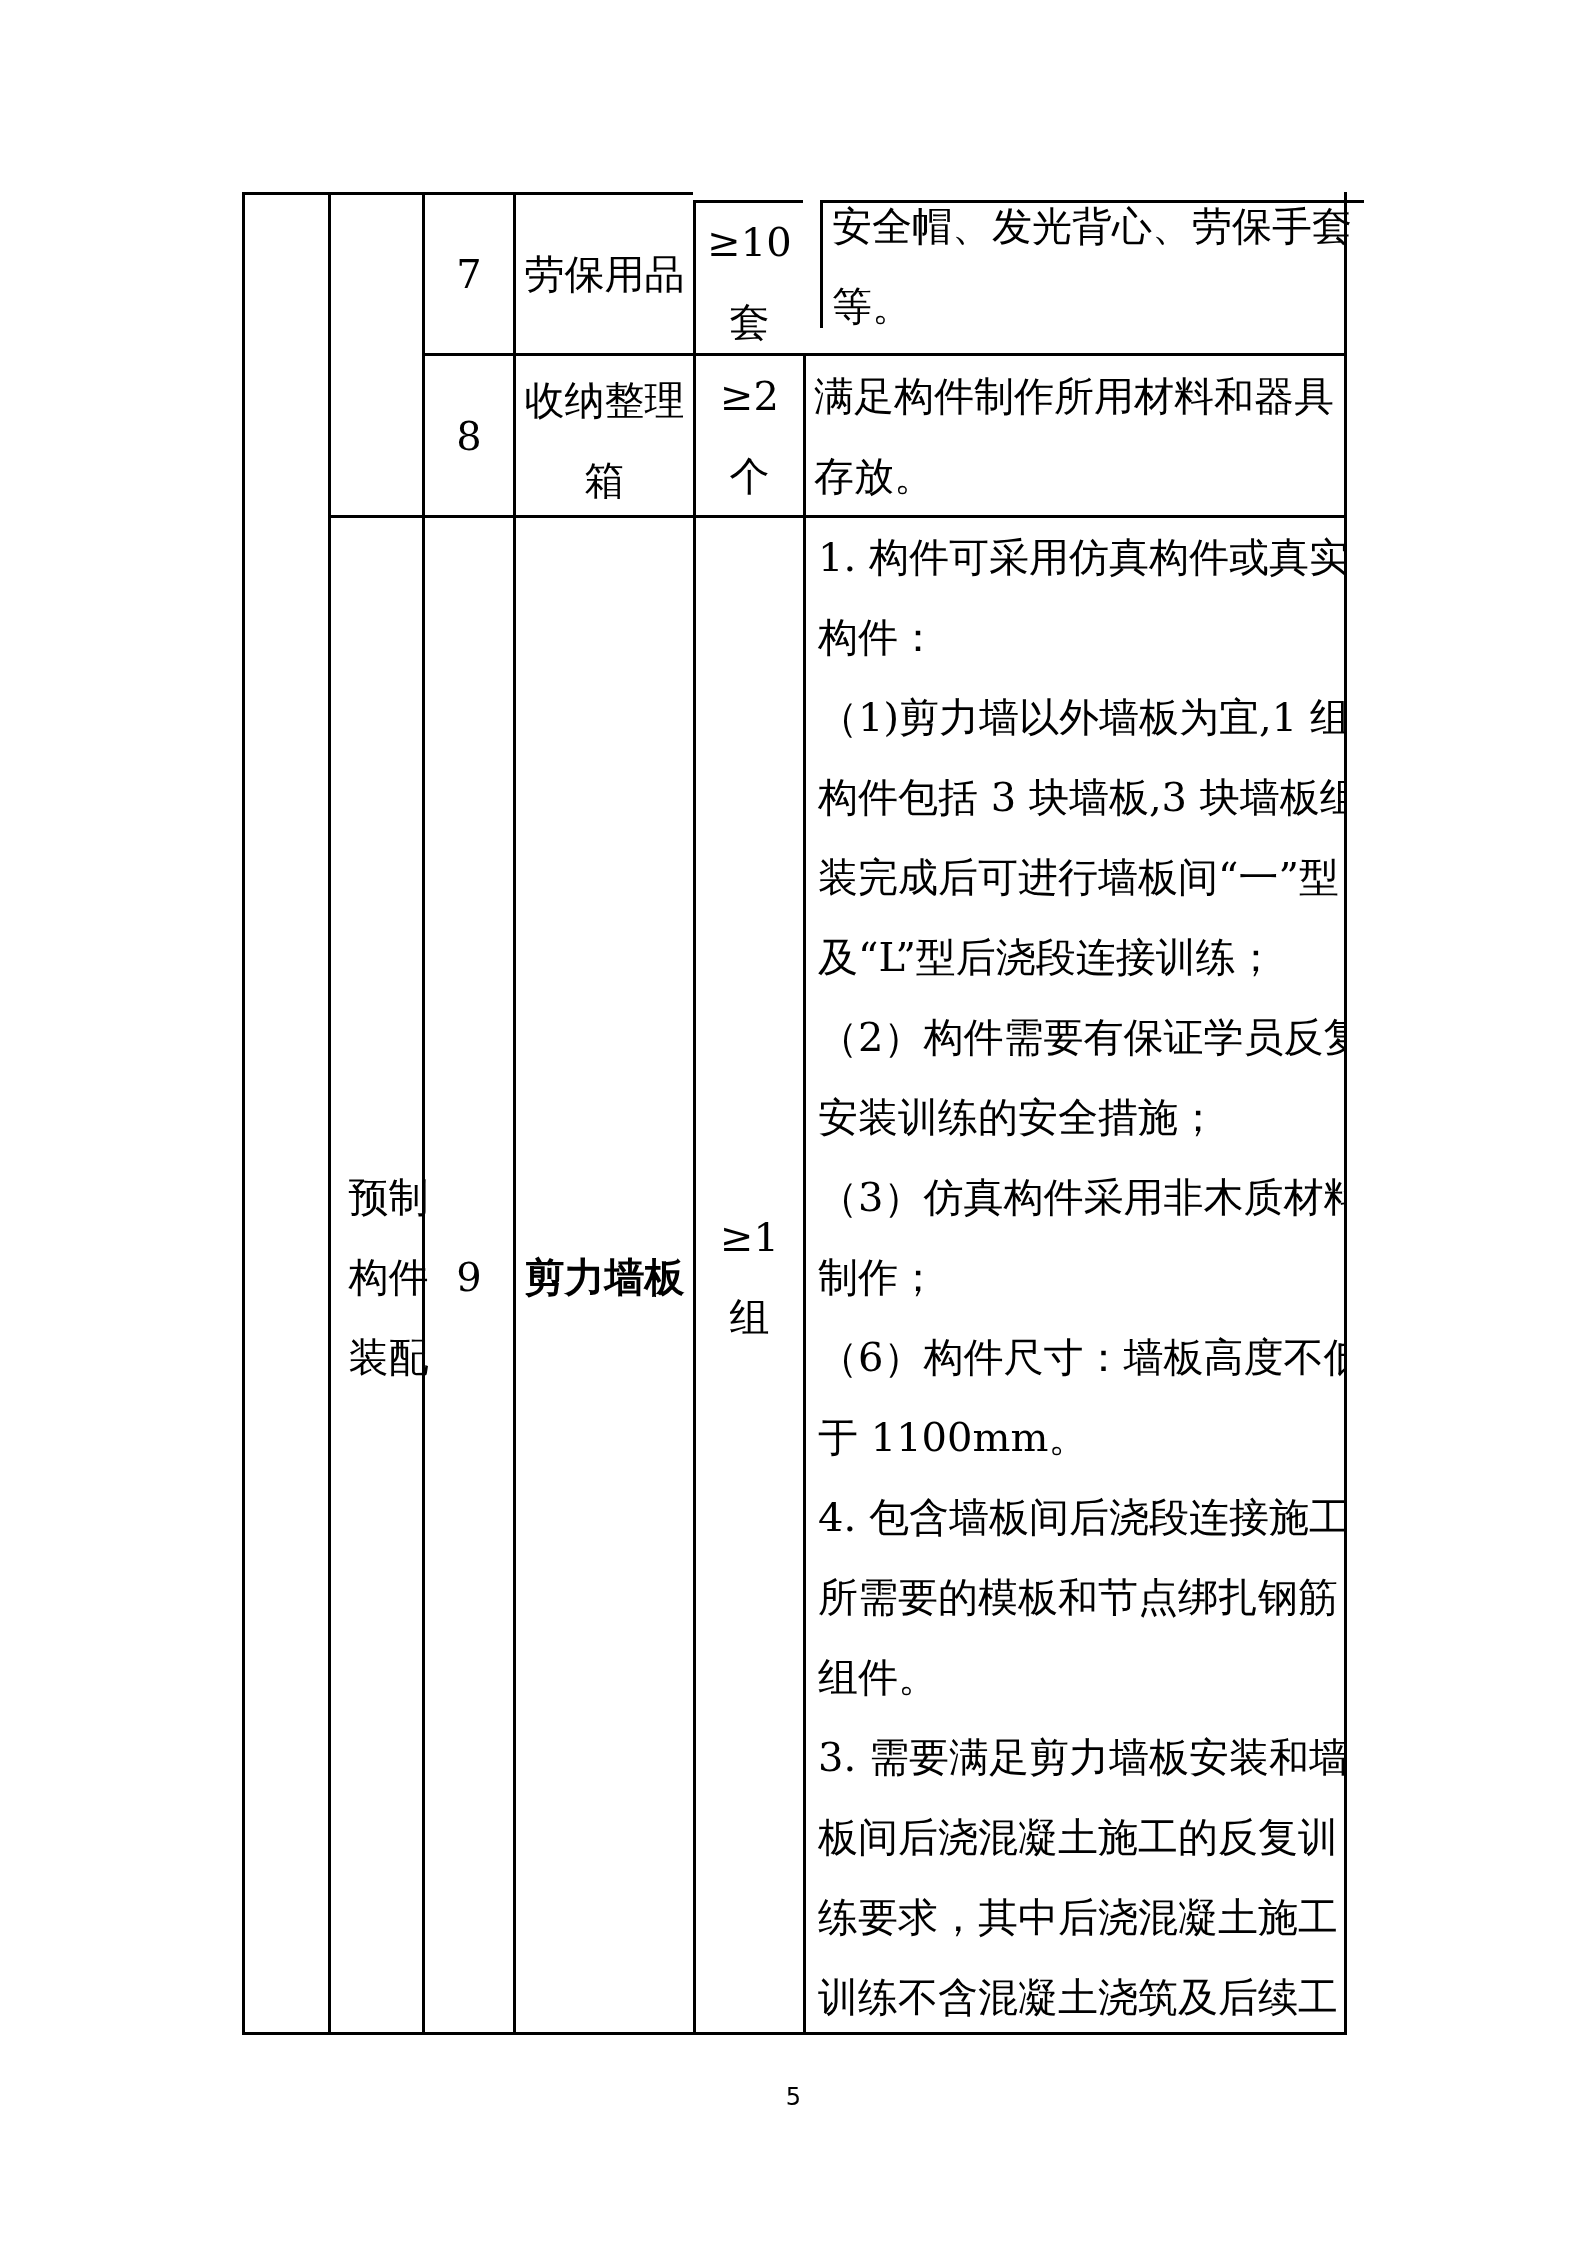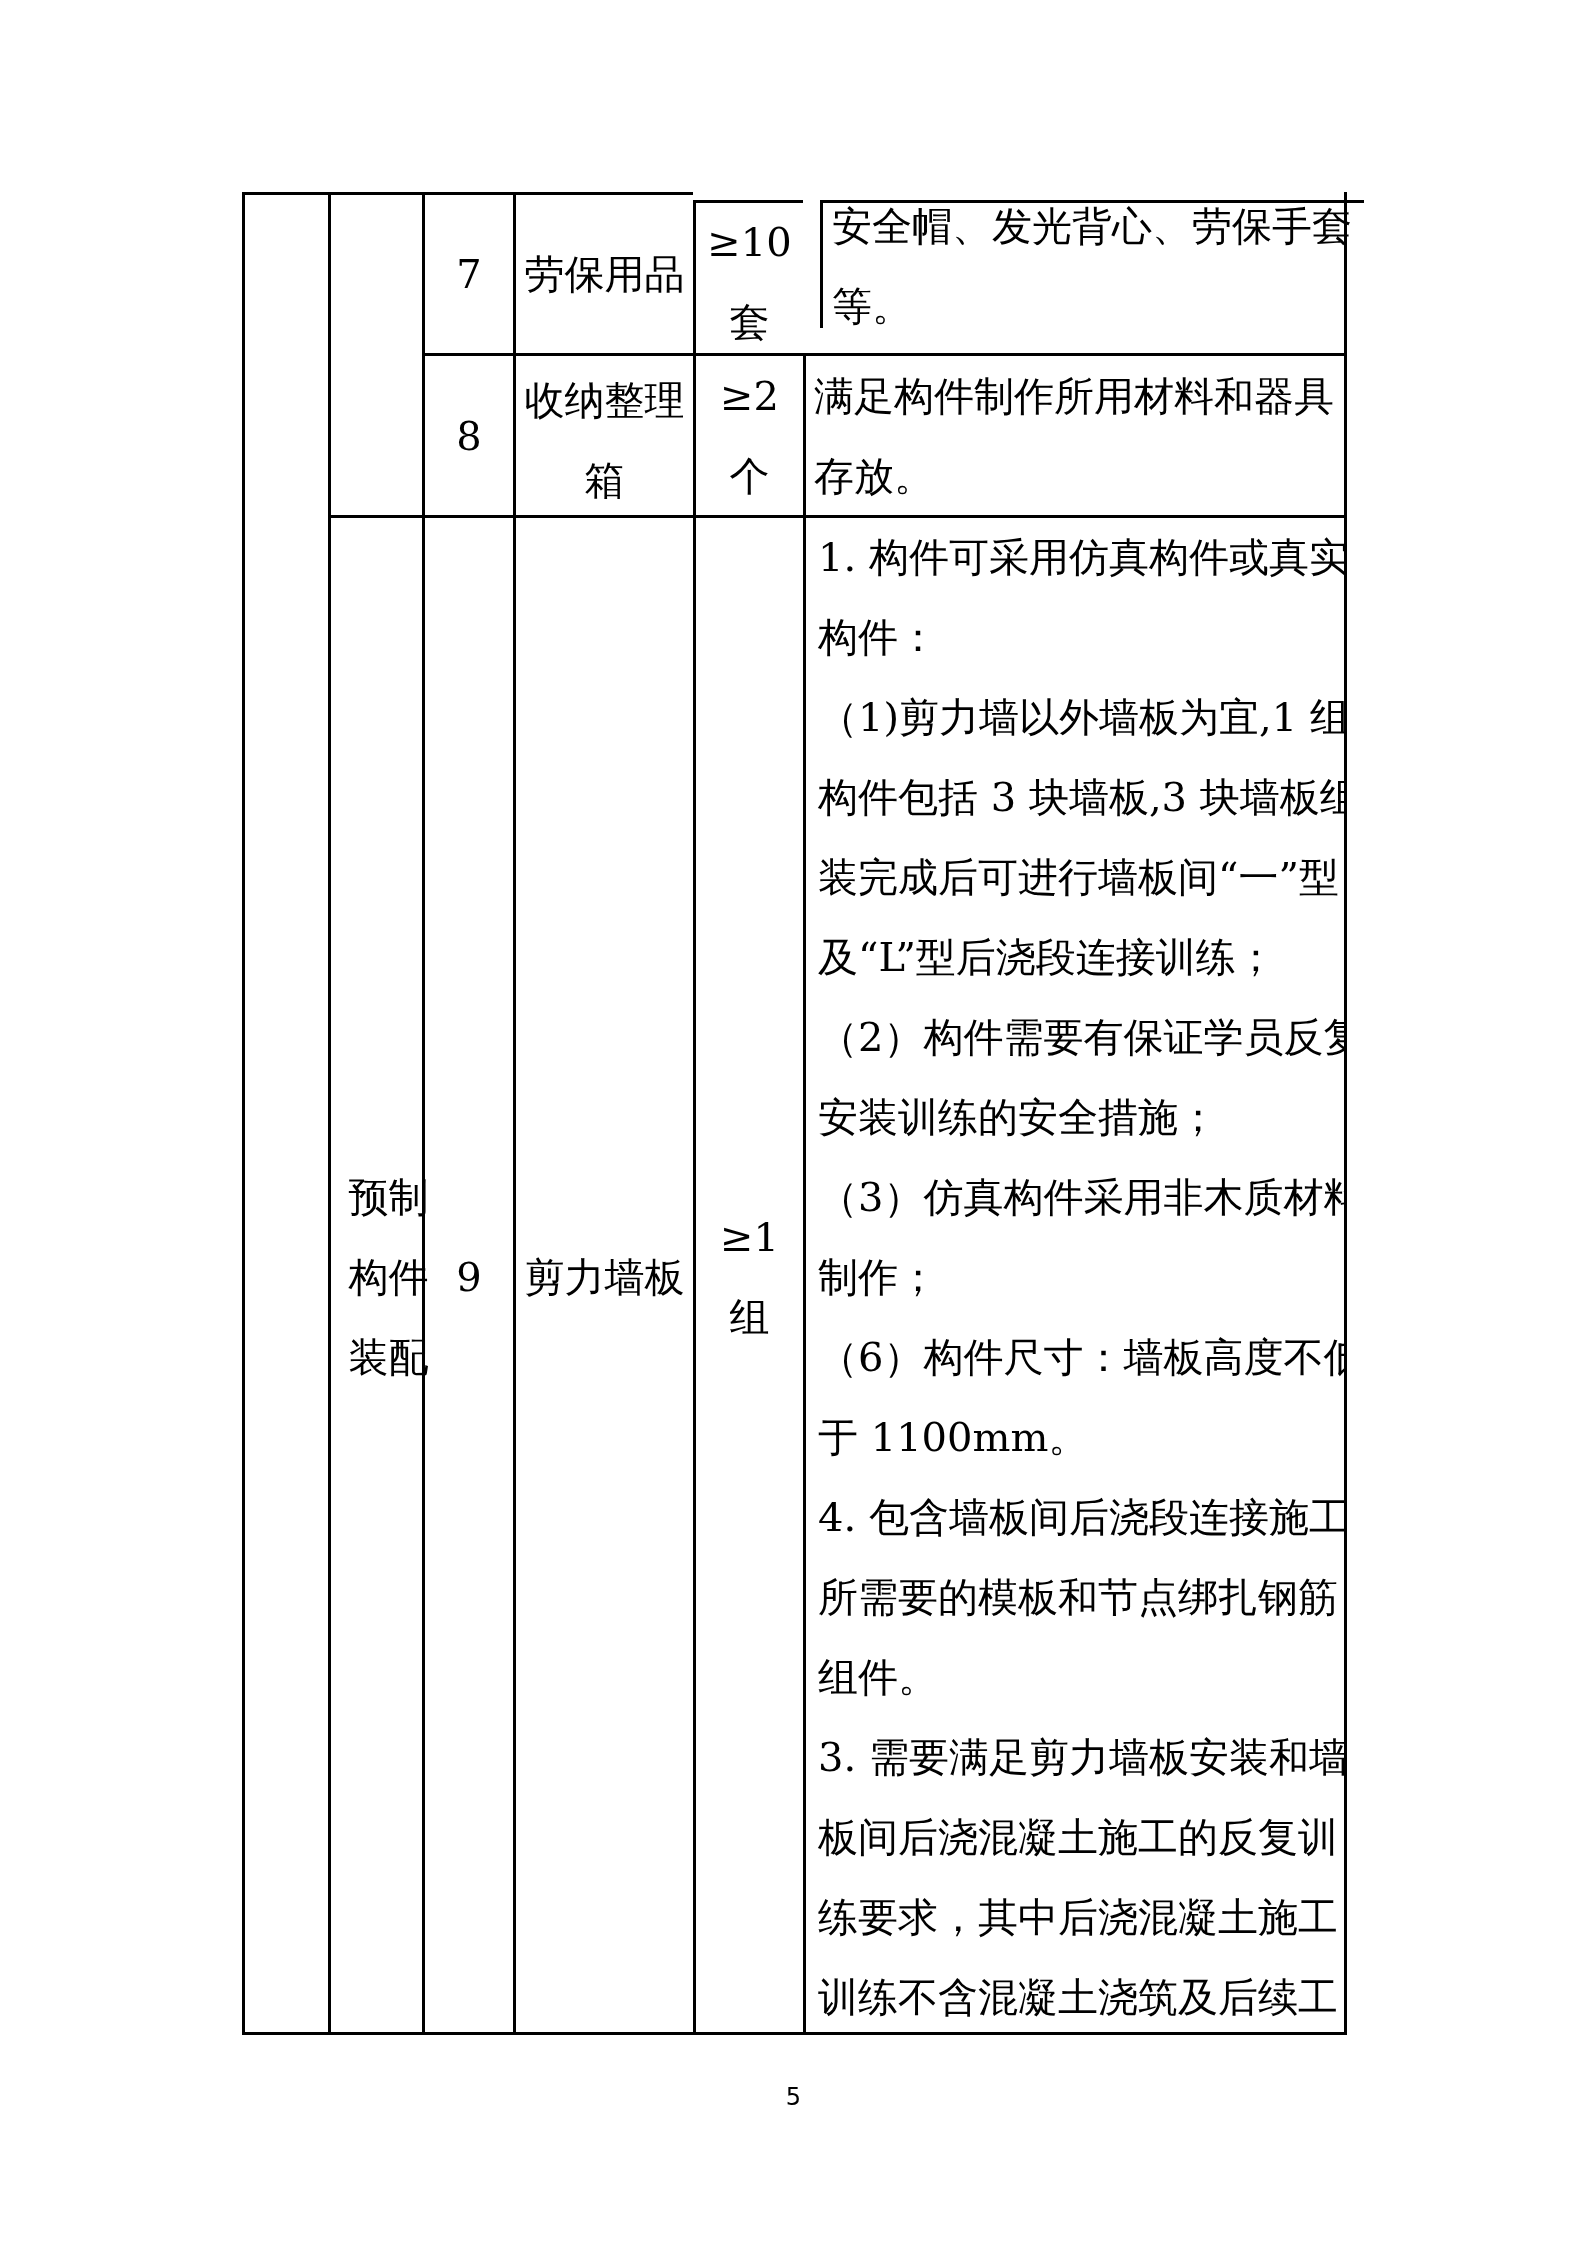--- a/index.html
+++ b/index.html
@@ -99,21 +99,21 @@
     <div class="cell center" style="left:451px; top:161px; width:110px; height:162px;">
         <div class="tline">≥2</div>
         <div class="tline">个</div>
       </div>
     <div class="cell desc" style="left:561px; top:161px; width:544px; height:162px;padding-left:8px;">
         <div class="tline">满足构件制作所用材料和器具</div>
         <div class="tline">存放。</div>
       </div>
 
     <div class="cell center" style="left:180px; top:323px; width:91px; height:1520px;">9</div>
-    <div class="cell center" style="left:271px; top:323px; width:180px; height:1520px;">
+    <div class="cell center" style="left:271px; top:323px; width:180px; height:1520px;font-weight:bold;">
         <div class="tline">剪力墙板</div>
       </div>
     <div class="cell center" style="left:451px; top:323px; width:110px; height:1520px;">
         <div class="tline">≥1</div>
         <div class="tline">组</div>
       </div>
     <div class="cell desc" style="left:561px; top:323px; width:544px; height:1520px;padding-left:12px;">
         <div class="tline">1. 构件可采用仿真构件或真实</div>
         <div class="tline">构件：</div>
         <div class="tline">（1)剪力墙以外墙板为宜,1 组</div>

